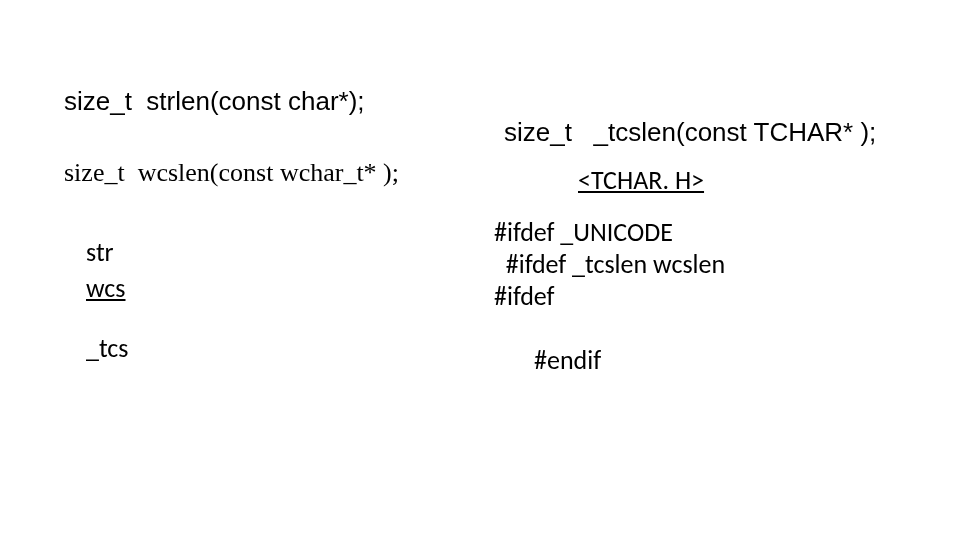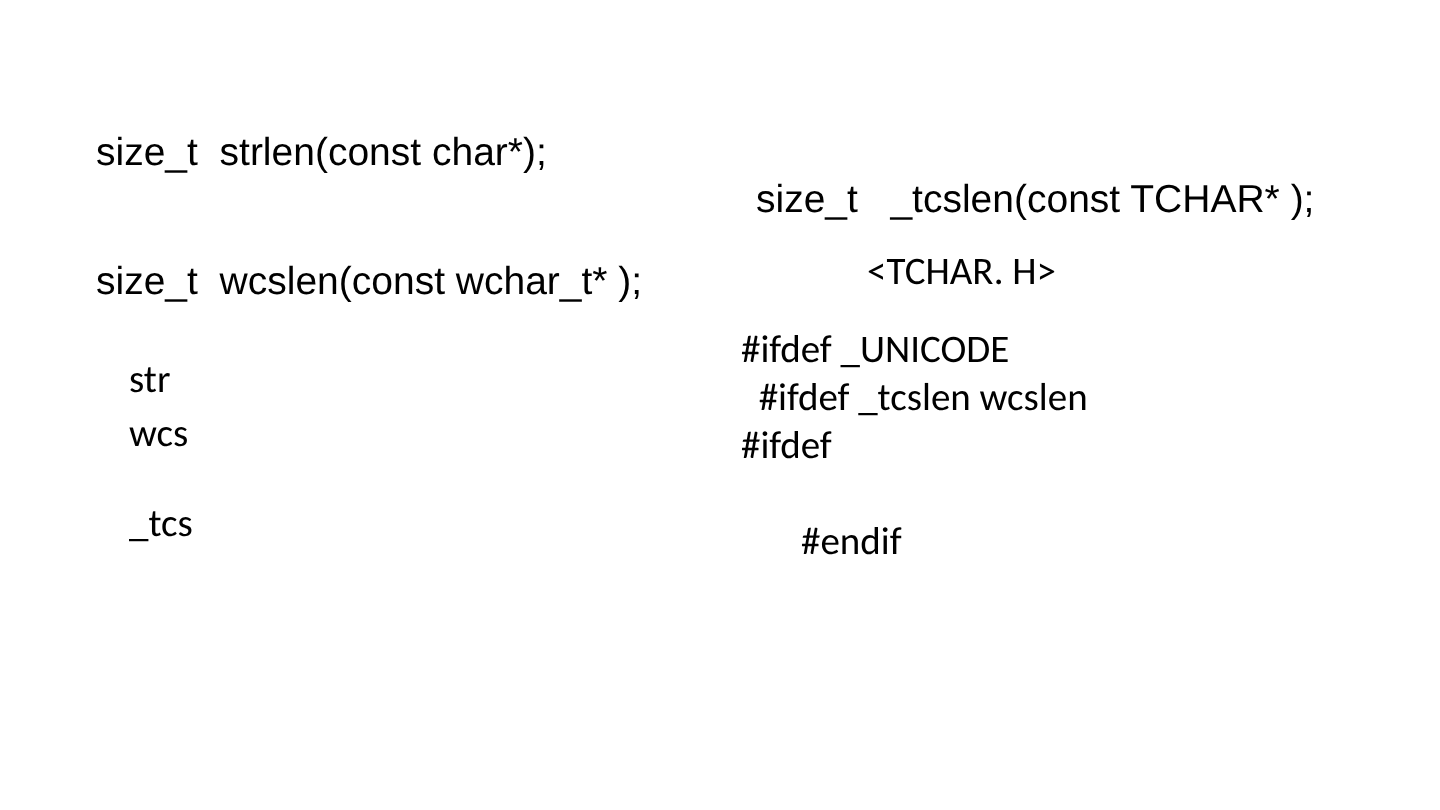--- a/index.html
+++ b/index.html
@@ -32,29 +32,29 @@
     color: #000000;
   }
 </style>
 </head>
 <body>
 
 <div class="slide">
 
   <div class="txt sig" style="left:64px; top:86px;">size_t  strlen(const char*);</div>
 
-  <div class="txt sig" style="left:64px; top:172px;">size_t  wcslen(const wchar_t* );</div>
+  <div class="txt sig" style="left:64px; top:158px;font-family:Liberation Serif, serif;">size_t  wcslen(const wchar_t* );</div>
 
   <div class="txt body" style="left:86px; top:236px;">str</div>
-  <div class="txt body" style="left:86px; top:272px;">wcs</div>
+  <div class="txt body" style="left:86px; top:272px;text-decoration:underline;">wcs</div>
   <div class="txt body" style="left:86px; top:304px;margin-top:28px;">_tcs</div>
 
 
   <div class="txt sig" style="left:504px; top:102px;margin-top:15px;">size_t   _tcslen(const TCHAR* );</div>
 
-  <div class="txt body" style="left:578px; top:164px;">&lt;TCHAR. H&gt;</div>
+  <div class="txt body" style="left:578px; top:164px;text-decoration:underline;">&lt;TCHAR. H&gt;</div>
 
   <div class="txt body" style="left:494px; top:216px;">#ifdef _UNICODE</div>
   <div class="txt body" style="left:494px; top:248px;">  #ifdef _tcslen wcslen</div>
   <div class="txt body" style="left:494px; top:280px;">#ifdef</div>
   <div class="txt body" style="left:494px; top:344px;margin-left:40px;">#endif</div>
 
 </div>
 
 </body></html>

